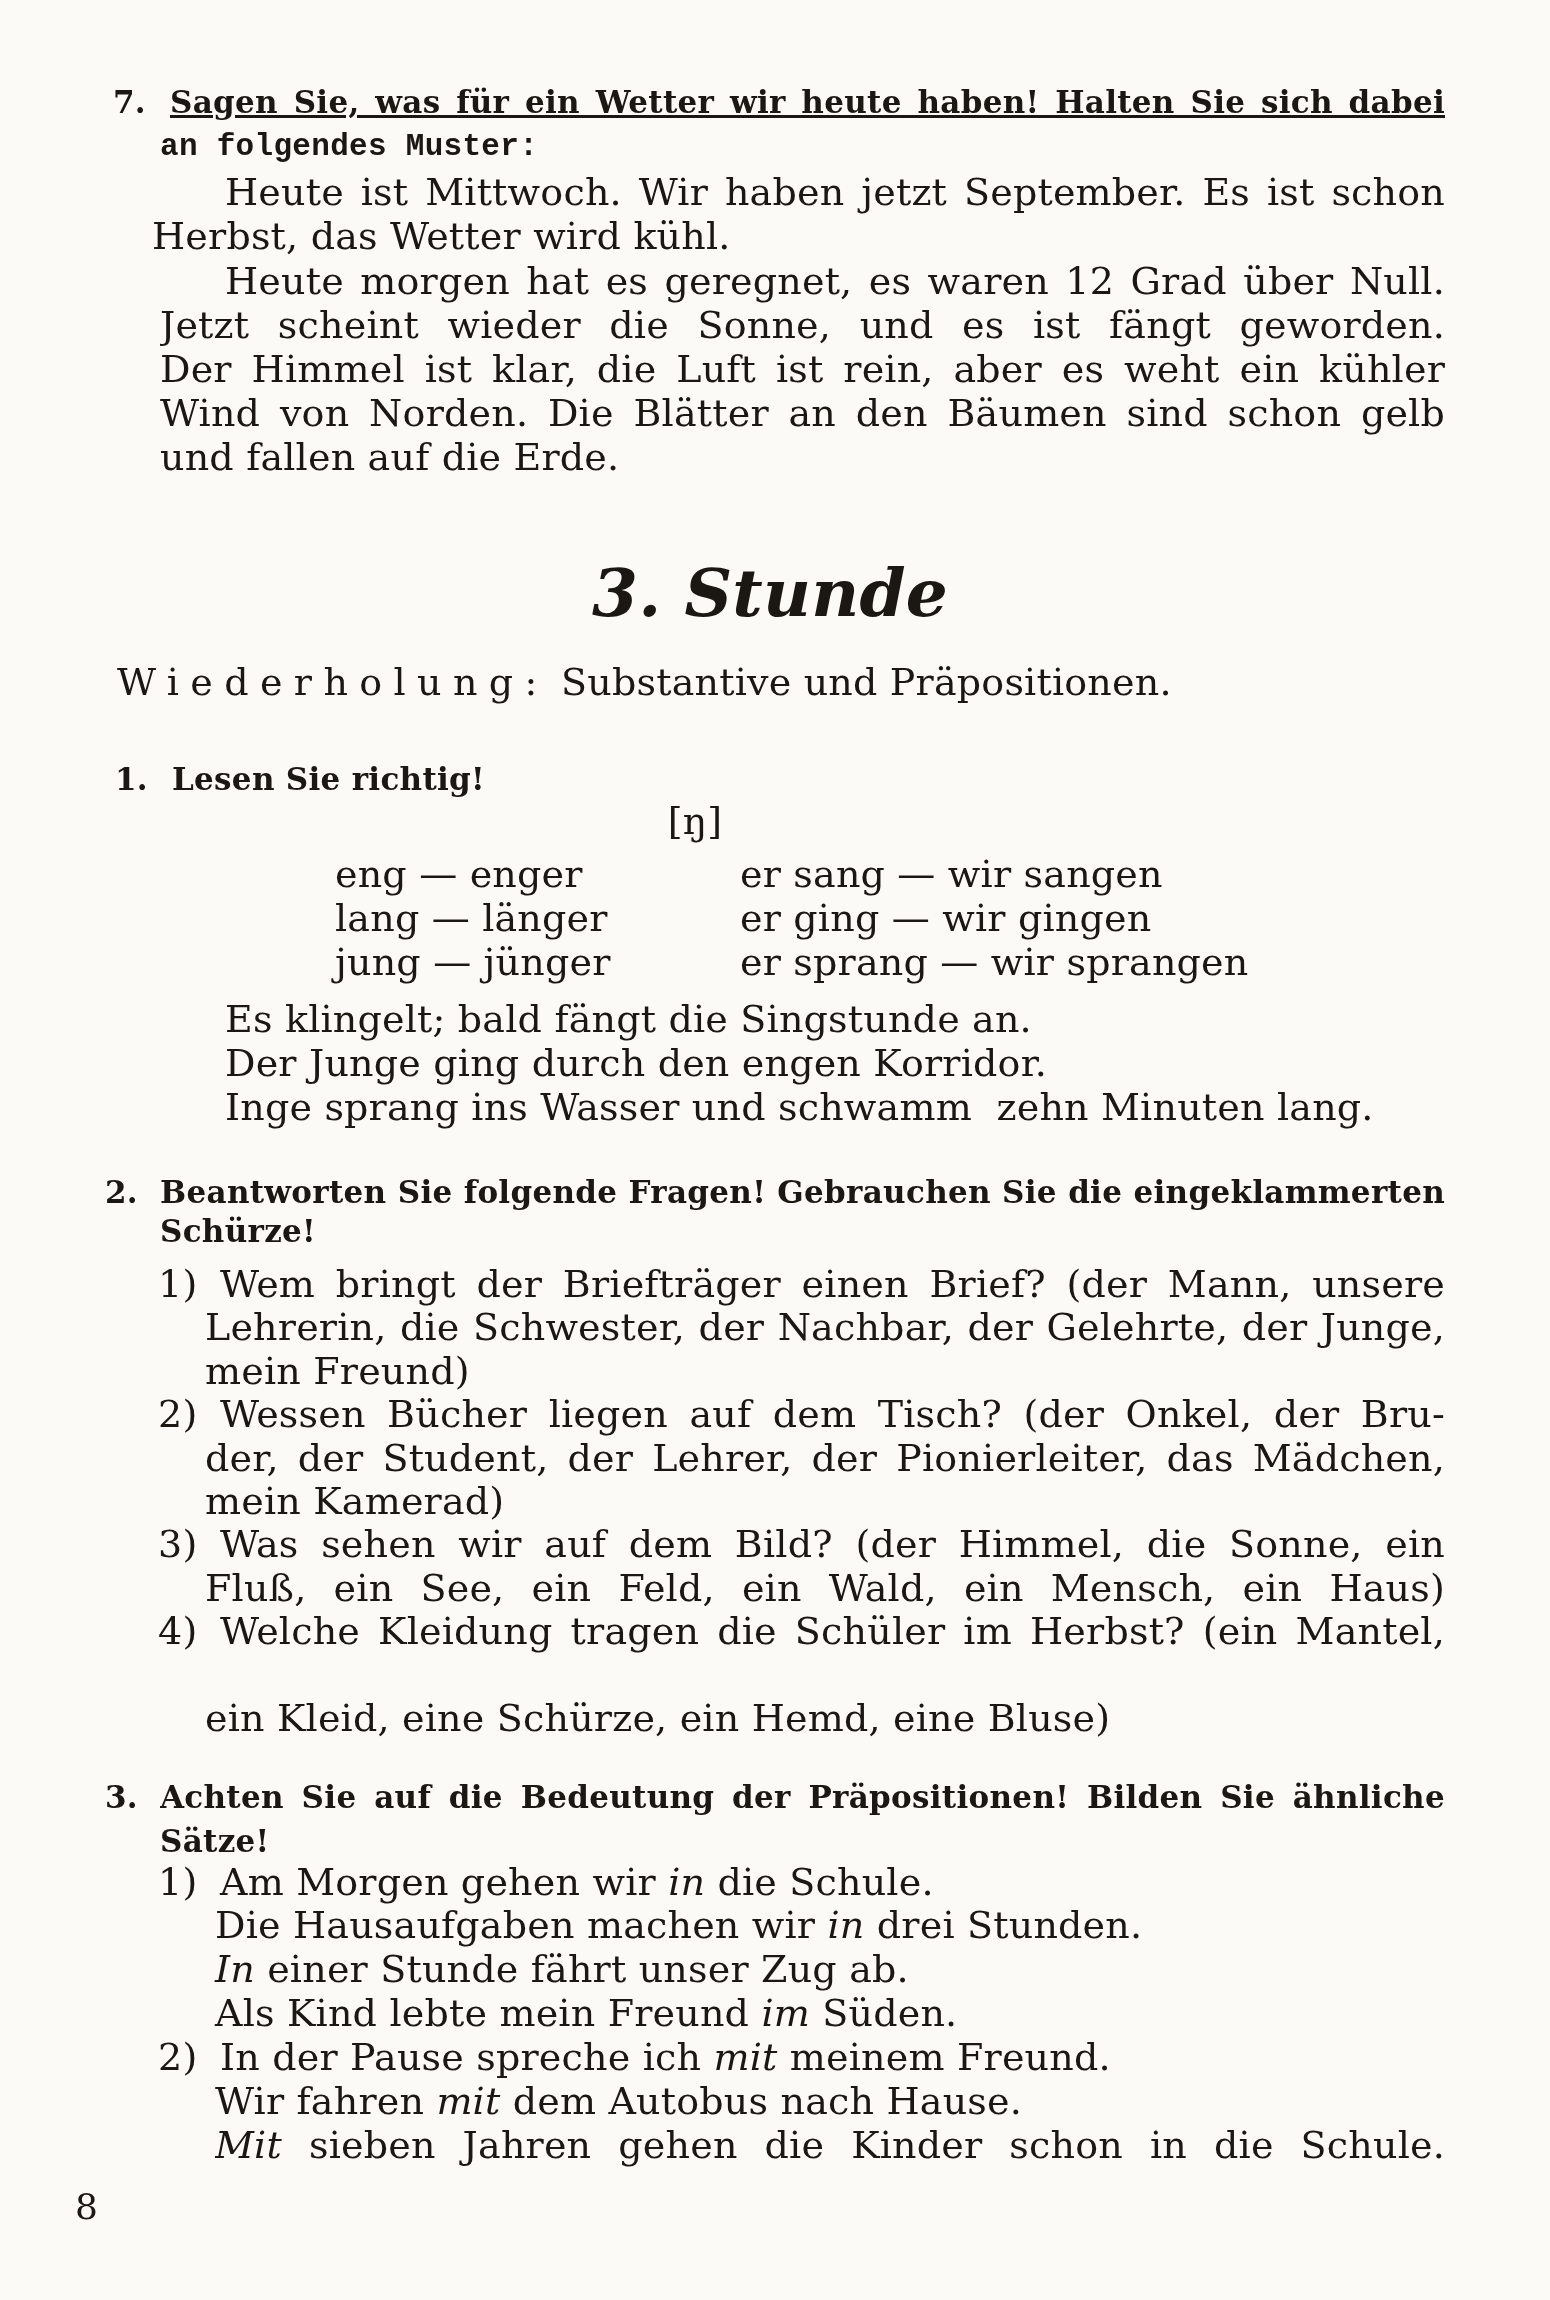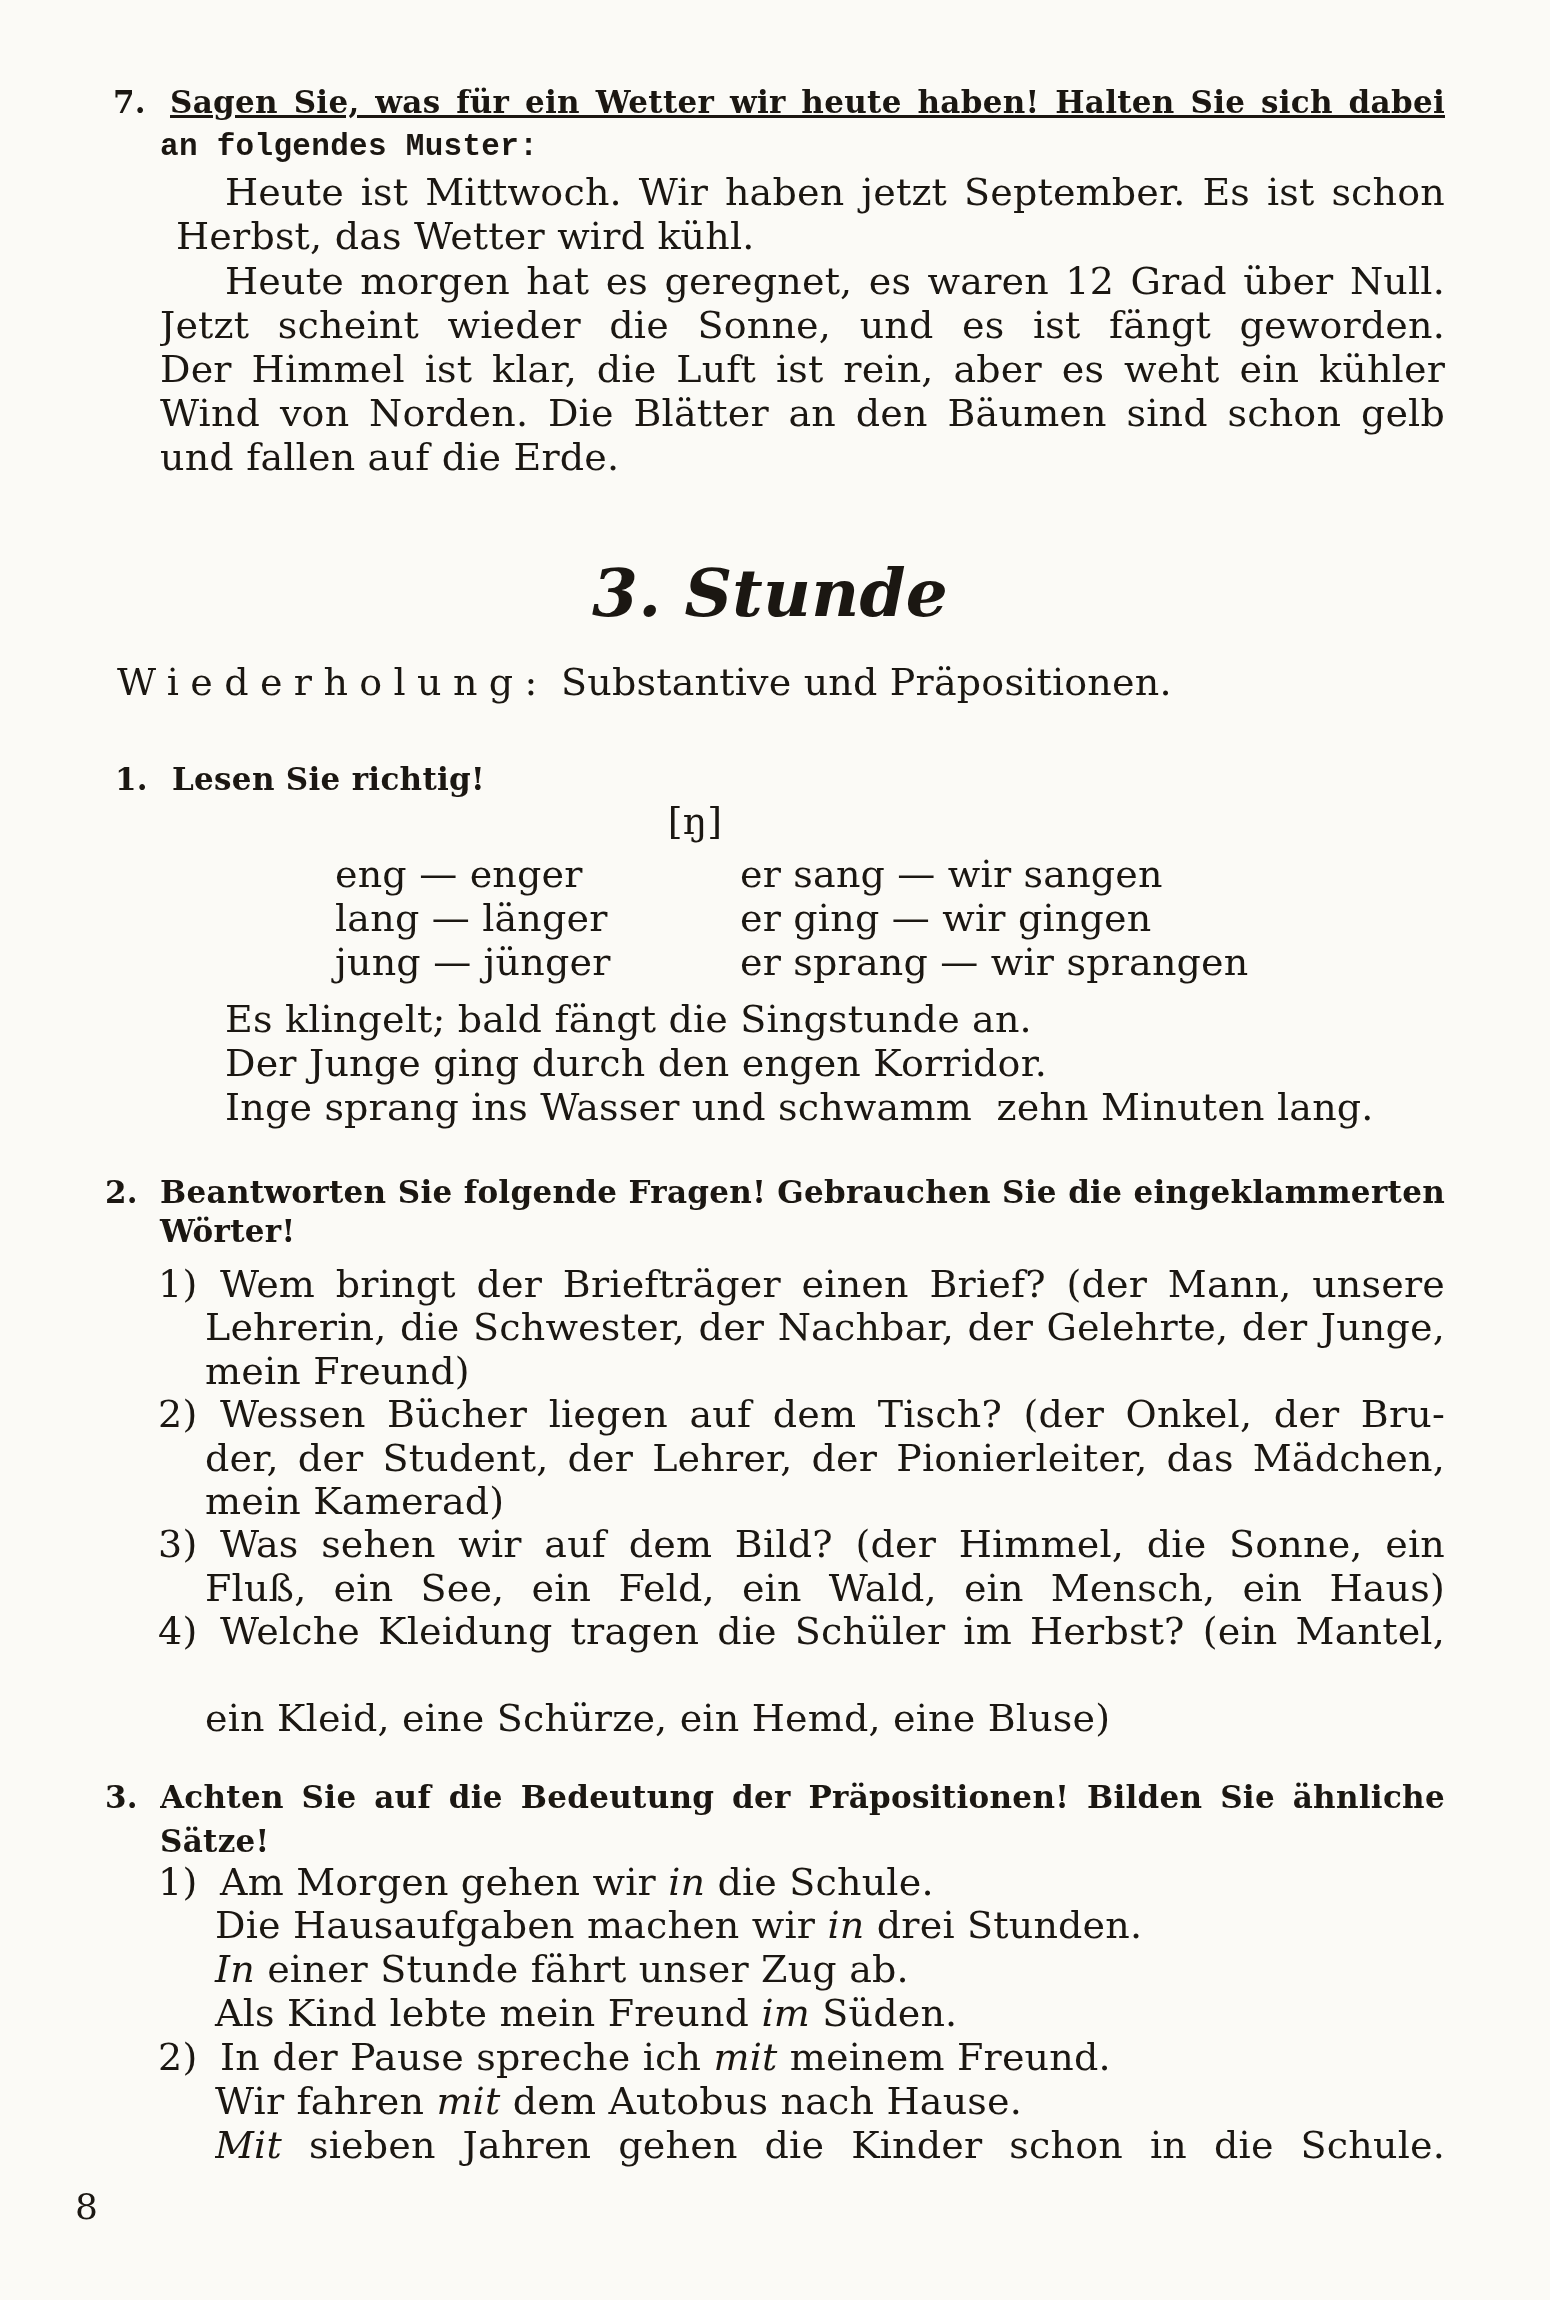--- a/index.html
+++ b/index.html
@@ -52,21 +52,21 @@
 </head>
 <body>
 
 <div class="page">
 
   <div class="ln b" style="left:113px;top:80px;">7.</div>
   <div class="ln b j" style="left:170px;top:80px;width:1275px;text-decoration:underline;">Sagen Sie, was für ein Wetter wir heute haben! Halten Sie sich dabei</div>
   <div class="ln b" style="left:160px;top:125px;font-family:Liberation Mono, monospace;">an folgendes Muster:</div>
 
   <div class="ln j" style="left:225px;top:170px;width:1220px;">Heute ist Mittwoch. Wir haben jetzt September. Es ist schon</div>
-  <div class="ln" style="left:176px;top:214px;">Herbst, das Wetter wird kühl.</div>
+  <div class="ln" style="left:152px;top:214px;">Herbst, das Wetter wird kühl.</div>
 
   <div class="ln j" style="left:225px;top:259px;width:1220px;">Heute morgen hat es geregnet, es waren 12 Grad über Null.</div>
   <div class="ln j" style="left:160px;top:303px;width:1285px;">Jetzt scheint wieder die Sonne, und es ist fängt geworden.</div>
   <div class="ln j" style="left:160px;top:347px;width:1285px;">Der Himmel ist klar, die Luft ist rein, aber es weht ein kühler</div>
   <div class="ln j" style="left:160px;top:391px;width:1285px;">Wind von Norden. Die Blätter an den Bäumen sind schon gelb</div>
   <div class="ln" style="left:160px;top:435px;">und fallen auf die Erde.</div>
 
   <div class="ln title" style="left:400px;top:563px;width:740px;">3. Stunde</div>
   <div class="ln" style="left:117px;top:660px;"><span class="spaced">Wiederholung:</span><span> Substantive und Präpositionen.</span></div>
 
@@ -80,21 +80,21 @@
   <div class="ln" style="left:740px;top:896px;">er ging — wir gingen</div>
   <div class="ln" style="left:335px;top:940px;">jung — jünger</div>
   <div class="ln" style="left:740px;top:940px;">er sprang — wir sprangen</div>
 
   <div class="ln" style="left:225px;top:997px;">Es klingelt; bald fängt die Singstunde an.</div>
   <div class="ln" style="left:225px;top:1041px;">Der Junge ging durch den engen Korridor.</div>
   <div class="ln" style="left:225px;top:1085px;">Inge sprang ins Wasser und schwamm  zehn Minuten lang.</div>
 
   <div class="ln b" style="left:105px;top:1170px;">2.</div>
   <div class="ln b j" style="left:160px;top:1170px;width:1285px;">Beantworten Sie folgende Fragen! Gebrauchen Sie die eingeklammerten</div>
-  <div class="ln b" style="left:160px;top:1209px;">Wörter!</div>
+  <div class="ln b" style="left:160px;top:1209px;">Schürze!</div>
 
   <div class="ln" style="left:158px;top:1262px;">1)</div>
   <div class="ln j" style="left:220px;top:1262px;width:1225px;">Wem bringt der Briefträger einen Brief? (der Mann, unsere</div>
   <div class="ln j" style="left:205px;top:1305px;width:1240px;">Lehrerin, die Schwester, der Nachbar, der Gelehrte, der Junge,</div>
   <div class="ln" style="left:205px;top:1349px;">mein Freund)</div>
 
   <div class="ln" style="left:158px;top:1392px;">2)</div>
   <div class="ln j" style="left:220px;top:1392px;width:1225px;">Wessen Bücher liegen auf dem Tisch? (der Onkel, der Bru-</div>
   <div class="ln j" style="left:205px;top:1436px;width:1240px;">der, der Student, der Lehrer, der Pionierleiter, das Mädchen,</div>
   <div class="ln" style="left:205px;top:1479px;">mein Kamerad)</div>

